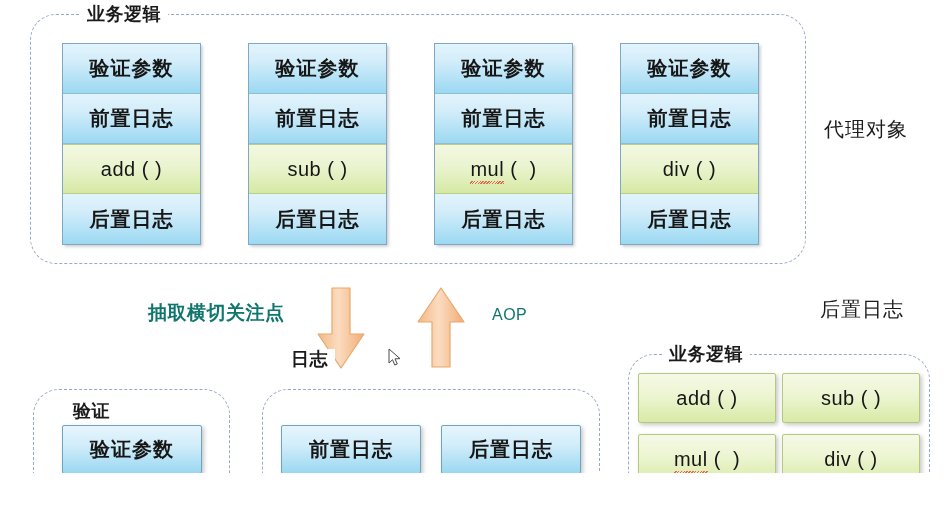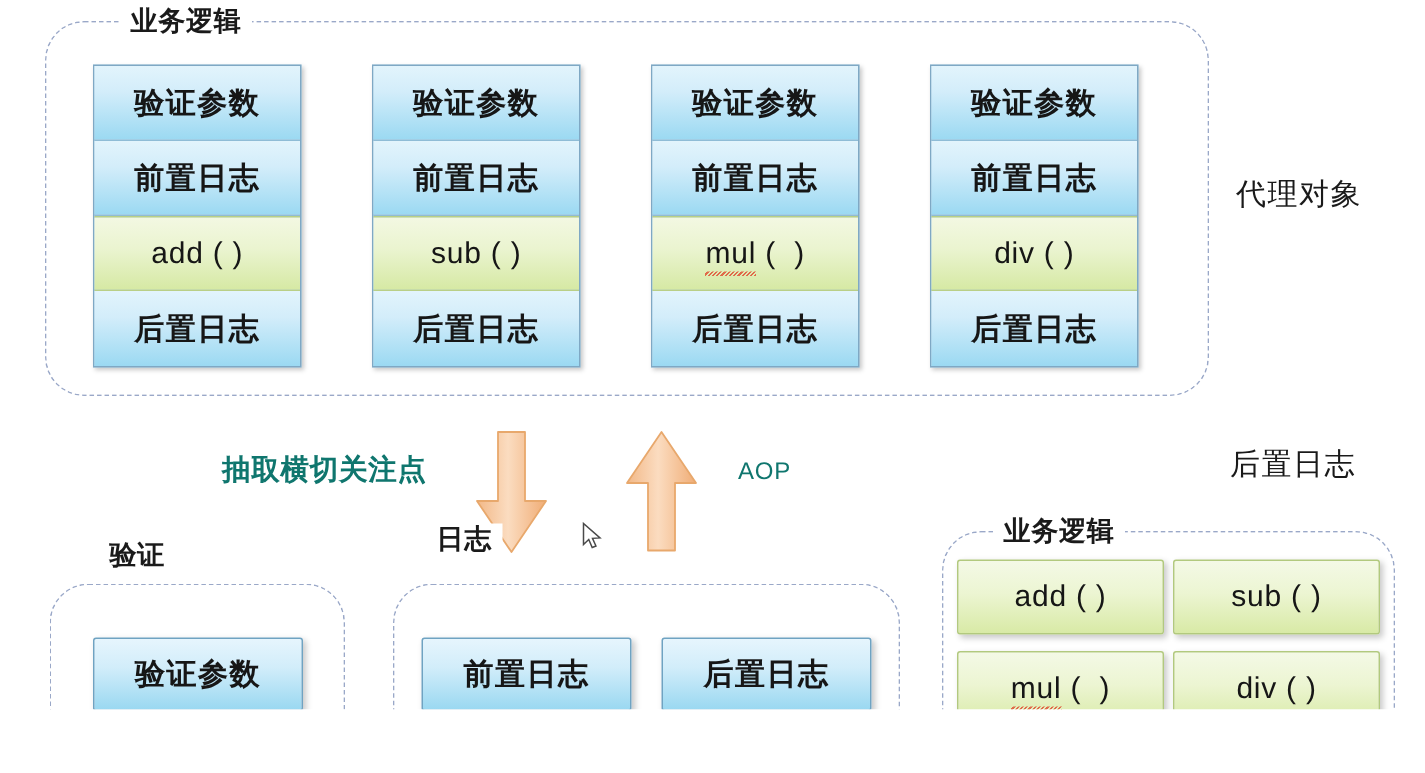--- a/index.html
+++ b/index.html
@@ -227,21 +227,21 @@
     <path d="M25 2 L48 36 L34 36 L34 81 L16 81 L16 36 L2 36 Z" fill="url(#gup)" stroke="#e8a86c" stroke-width="1.2" stroke-linejoin="round"></path>
   </svg>
 
   <div class="inline-label" style="left:492px; top:306px; font-size:16px; font-weight:normal;">AOP</div>
 
   <svg class="cursor" style="left:388px; top:348px;" width="14" height="20" viewBox="0 0 14 20">
     <path d="M1 1 L1 15 L4.5 11.7 L6.8 17 L9.3 16 L7 10.9 L12 10.6 Z" fill="#ffffff" stroke="#4a4a4a" stroke-width="1"></path>
   </svg>
 
   <div class="group" style="left:33px; top:389px; width:197px; height:112px;"></div>
-  <div class="group-label" style="left:66px; top:360px;">验证</div>
+  <div class="group-label" style="left:66px; top:401px;">验证</div>
   <div class="box blue" style="left:62px; top:425px; width:140px; height:49px;">验证参数</div>
 
   <div class="group" style="left:262px; top:389px; width:338px; height:112px;"></div>
   <div class="group-label" style="left:284px; top:349px;">日志</div>
   <div class="box blue" style="left:281px; top:425px; width:140px; height:49px;">前置日志</div>
   <div class="box blue" style="left:441px; top:425px; width:140px; height:49px;">后置日志</div>
 
   <div class="chip" style="left:207px; top:477px; width:66px; height:34px;">切面</div>
 
   <div class="side-label" style="left:820px; top:296px;">后置日志</div>

